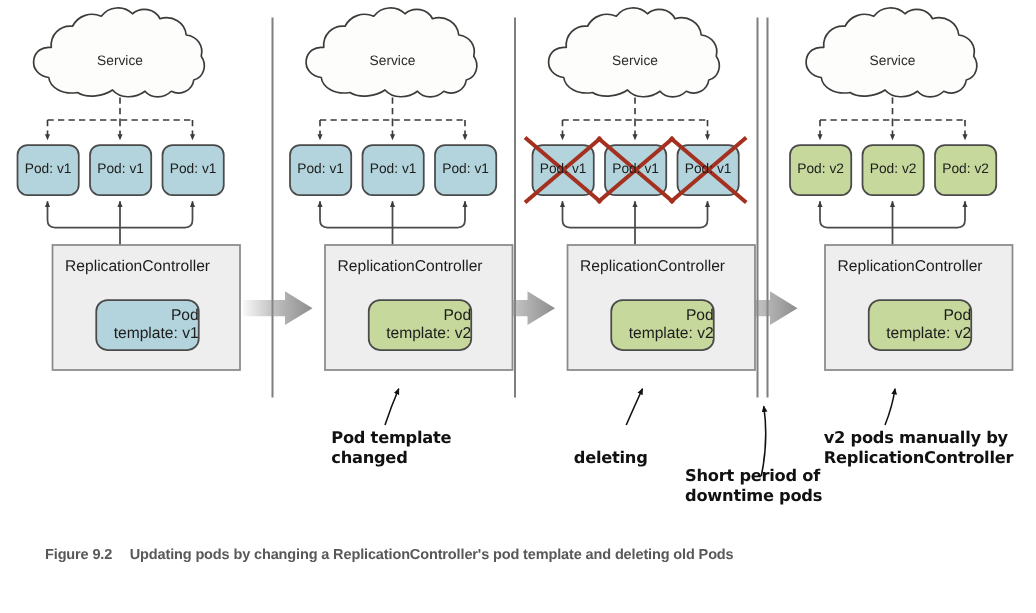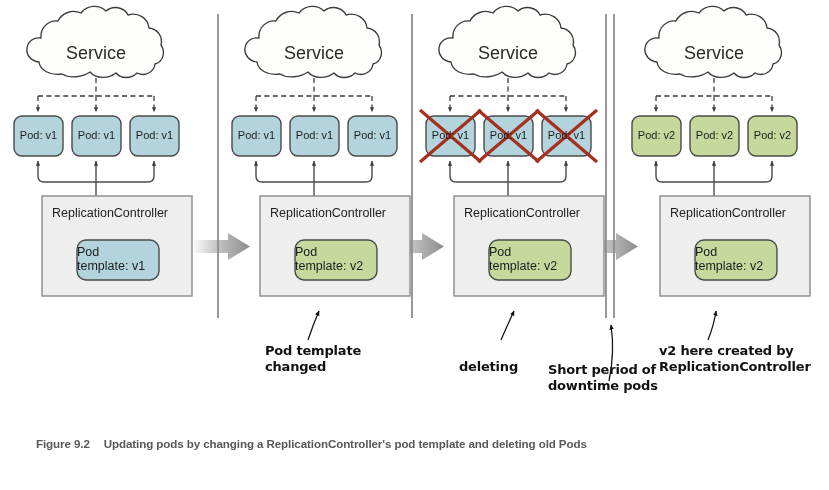--- a/index.html
+++ b/index.html
@@ -7,30 +7,30 @@
     width:829px;height:490px;background:#ffffff;
     font-family:"Liberation Sans", sans-serif;
     overflow:hidden;position:relative;
   }
   #stage{position:absolute;left:0;top:0;width:829px;height:490px;}
   #svgroot{position:absolute;left:0;top:0;}
   .txt{position:absolute;pointer-events:none;}
 
   
   .lbl-service{
-    font-size:18px;color:#2b2b2b;text-align:center;
+    font-size:11px;color:#2b2b2b;text-align:center;
   }
   .lbl-pod{
     font-size:11px;color:#1d1d1d;text-align:center;
   }
   .lbl-rc{
     font-size:12.5px;color:#1d1d1d;text-align:left;
   }
   .lbl-tpl{
-    font-size:12.5px;color:#1d1d1d;text-align:left;line-height:14px;
+    font-size:12.5px;color:#1d1d1d;text-align:right;line-height:14px;
   }
 
   
   .anno{
     font-family:"DejaVu Sans", sans-serif;
     font-weight:bold;font-size:13px;color:#111111;
     line-height:16px;letter-spacing:-0.2px;
   }
   
   .caption{
@@ -298,27 +298,27 @@
   <div class="txt anno" style="left:265px;top:343px;width:140px;">
     <span>Pod template</span><br>
     <span>changed</span>
   </div>
 
   <div class="txt anno" style="left:459px;top:343px;width:150px;">
     <br>
     <span>deleting</span>
   </div>
 
-  <div class="txt anno" style="left:548px;top:362px;width:150px;">
+  <div class="txt anno" style="left:548px;top:374px;width:150px;">
     <span>Short period of</span><br>
     <span>downtime pods</span>
   </div>
 
   <div class="txt anno" style="left:659px;top:343px;width:175px;">
-    <span>v2 here created by</span><br>
+    <span>v2 pods manually by</span><br>
     <span>ReplicationController</span>
   </div>
 
   <div class="caption">
     <span class="num">Figure 9.2</span><span>Updating pods by changing a ReplicationController's pod template and deleting old Pods</span>
   </div>
 
 </div>
 
 </body></html>

